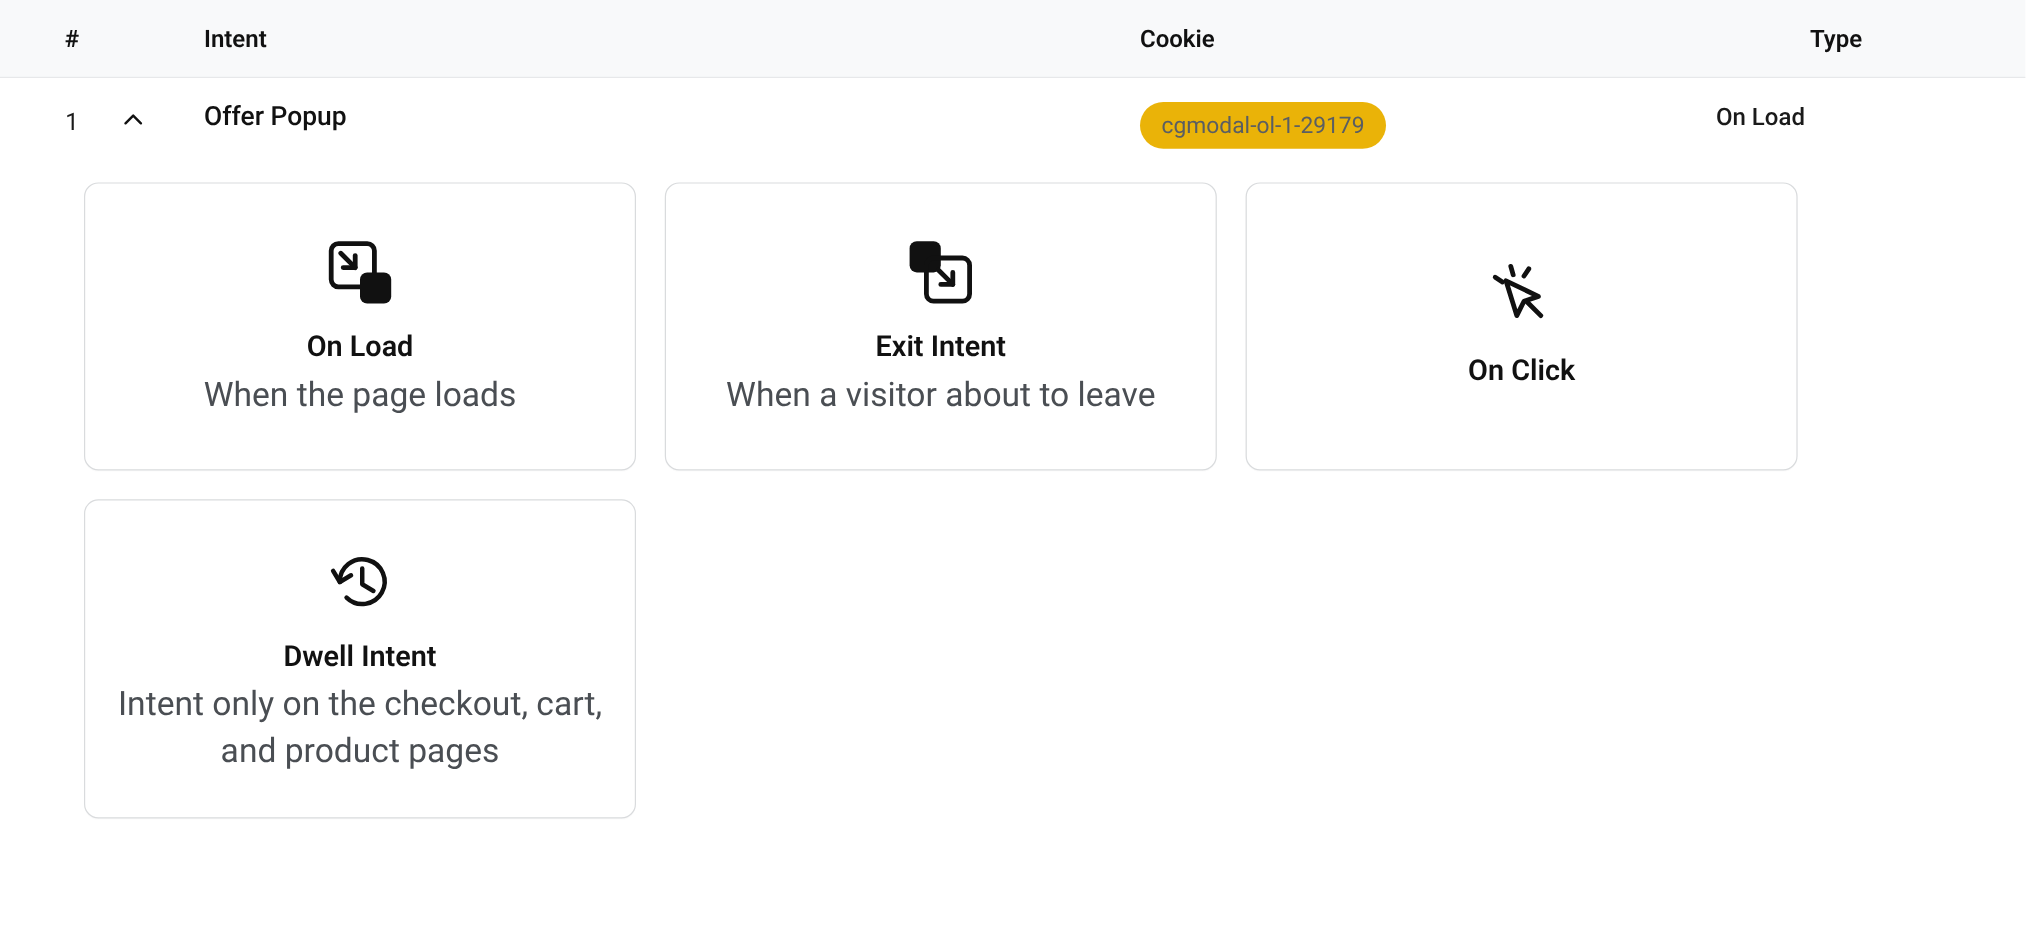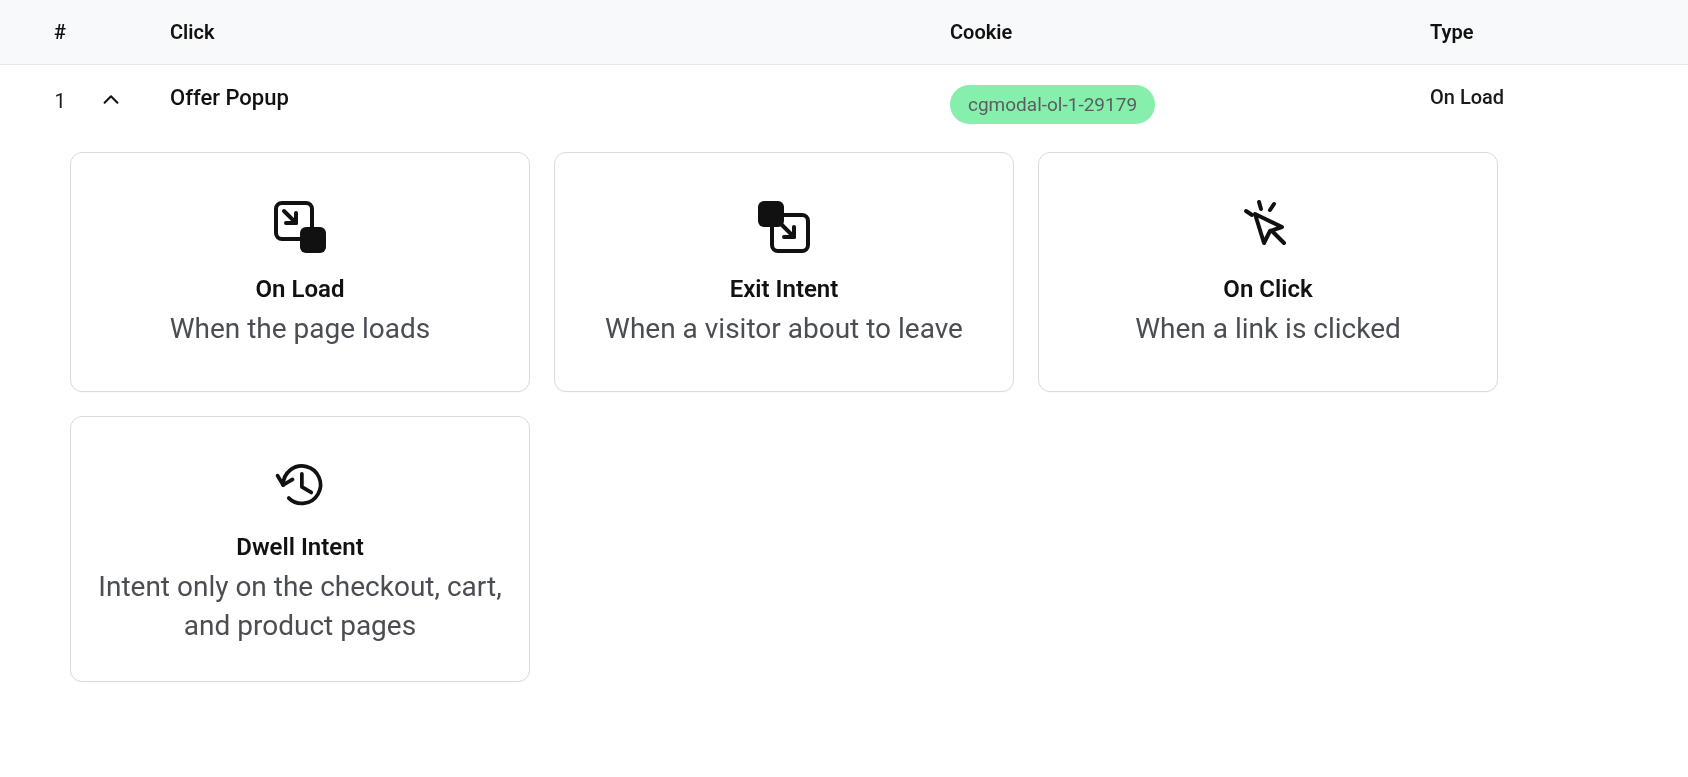--- a/index.html
+++ b/index.html
@@ -18,21 +18,21 @@
     border-bottom: 1px solid #e7e8ea;
   }
   .header-row .col {
     font-size: 20px;
     font-weight: 600;
     color: #111;
   }
   .col-hash { text-align: center; padding-left: 20px; }
   .col-label {}
   .col-cookie {}
-  .col-type { text-align: left; }
+  .col-type { text-align: center; }
 
   .data-row {
     display: grid;
     grid-template-columns: 100px 70px 780px 480px 200px;
     align-items: flex-start;
     padding: 20px 0 8px 0;
   }
   .data-row .num {
     text-align: center;
     font-size: 20px;
@@ -62,21 +62,21 @@
   .action-links {
     display: flex;
     gap: 16px;
     font-size: 20px;
   }
   .link-close { color: #006fbb; cursor: pointer; }
   .link-delete { color: #c0392b; cursor: pointer; }
   .cookie-cell {}
   .cookie-pill {
     display: inline-block;
-    background: #86efac;
+    background: #eab308;
     color: #5a5e63;
     font-size: 19px;
     padding: 8px 18px;
     border-radius: 20px;
   }
   .type-cell {
     font-size: 20px;
     font-weight: 500;
   }
 
@@ -118,21 +118,21 @@
     color: #4a4e53;
     line-height: 1.4;
   }
 </style>
 </head>
 <body>
 
 <div class="header-row">
   <div class="col col-hash">#</div>
   <div class="col"></div>
-  <div class="col col-label">Click</div>
+  <div class="col col-label">Intent</div>
   <div class="col col-cookie">Cookie</div>
   <div class="col col-type">Type</div>
 </div>
 
 <div class="data-row">
   <div class="num">1</div>
   <div class="chevron-cell">
     <span class="chevron">
       <svg viewBox="0 0 24 24" width="22" height="22" fill="none" stroke="#111" stroke-width="2.2" stroke-linecap="round" stroke-linejoin="round">
         <polyline points="5 15 12 8 19 15"></polyline>
@@ -181,21 +181,20 @@
     <div class="icon-wrap">
       <svg viewBox="0 0 60 60" width="60" height="60">
         <path d="M17 17 L26 46 L32 34 L44 30 Z" fill="none" stroke="#111" stroke-width="4" stroke-linejoin="round" stroke-linecap="round"></path>
         <line x1="34" y1="34" x2="46" y2="46" stroke="#111" stroke-width="4" stroke-linecap="round"></line>
         <line x1="21" y1="5" x2="23" y2="12" stroke="#111" stroke-width="4" stroke-linecap="round"></line>
         <line x1="36" y1="7" x2="32" y2="13" stroke="#111" stroke-width="4" stroke-linecap="round"></line>
         <line x1="8" y1="14" x2="14" y2="18" stroke="#111" stroke-width="4" stroke-linecap="round"></line>
       </svg>
     </div>
     <div class="card-title">On Click</div>
-    <div class="card-desc">When a link is clicked</div>
   </div>
 
   <div class="card">
     <div class="icon-wrap">
       <svg viewBox="0 0 60 60" width="56" height="56">
         <path d="M12 30 A20 20 0 1 1 18 44" fill="none" stroke="#111" stroke-width="4" stroke-linecap="round"></path>
         <polyline points="6,20 12,30 22,24" fill="none" stroke="#111" stroke-width="4" stroke-linecap="round" stroke-linejoin="round"></polyline>
         <polyline points="32,18 32,32 42,38" fill="none" stroke="#111" stroke-width="4" stroke-linecap="round" stroke-linejoin="round"></polyline>
       </svg>
     </div>

